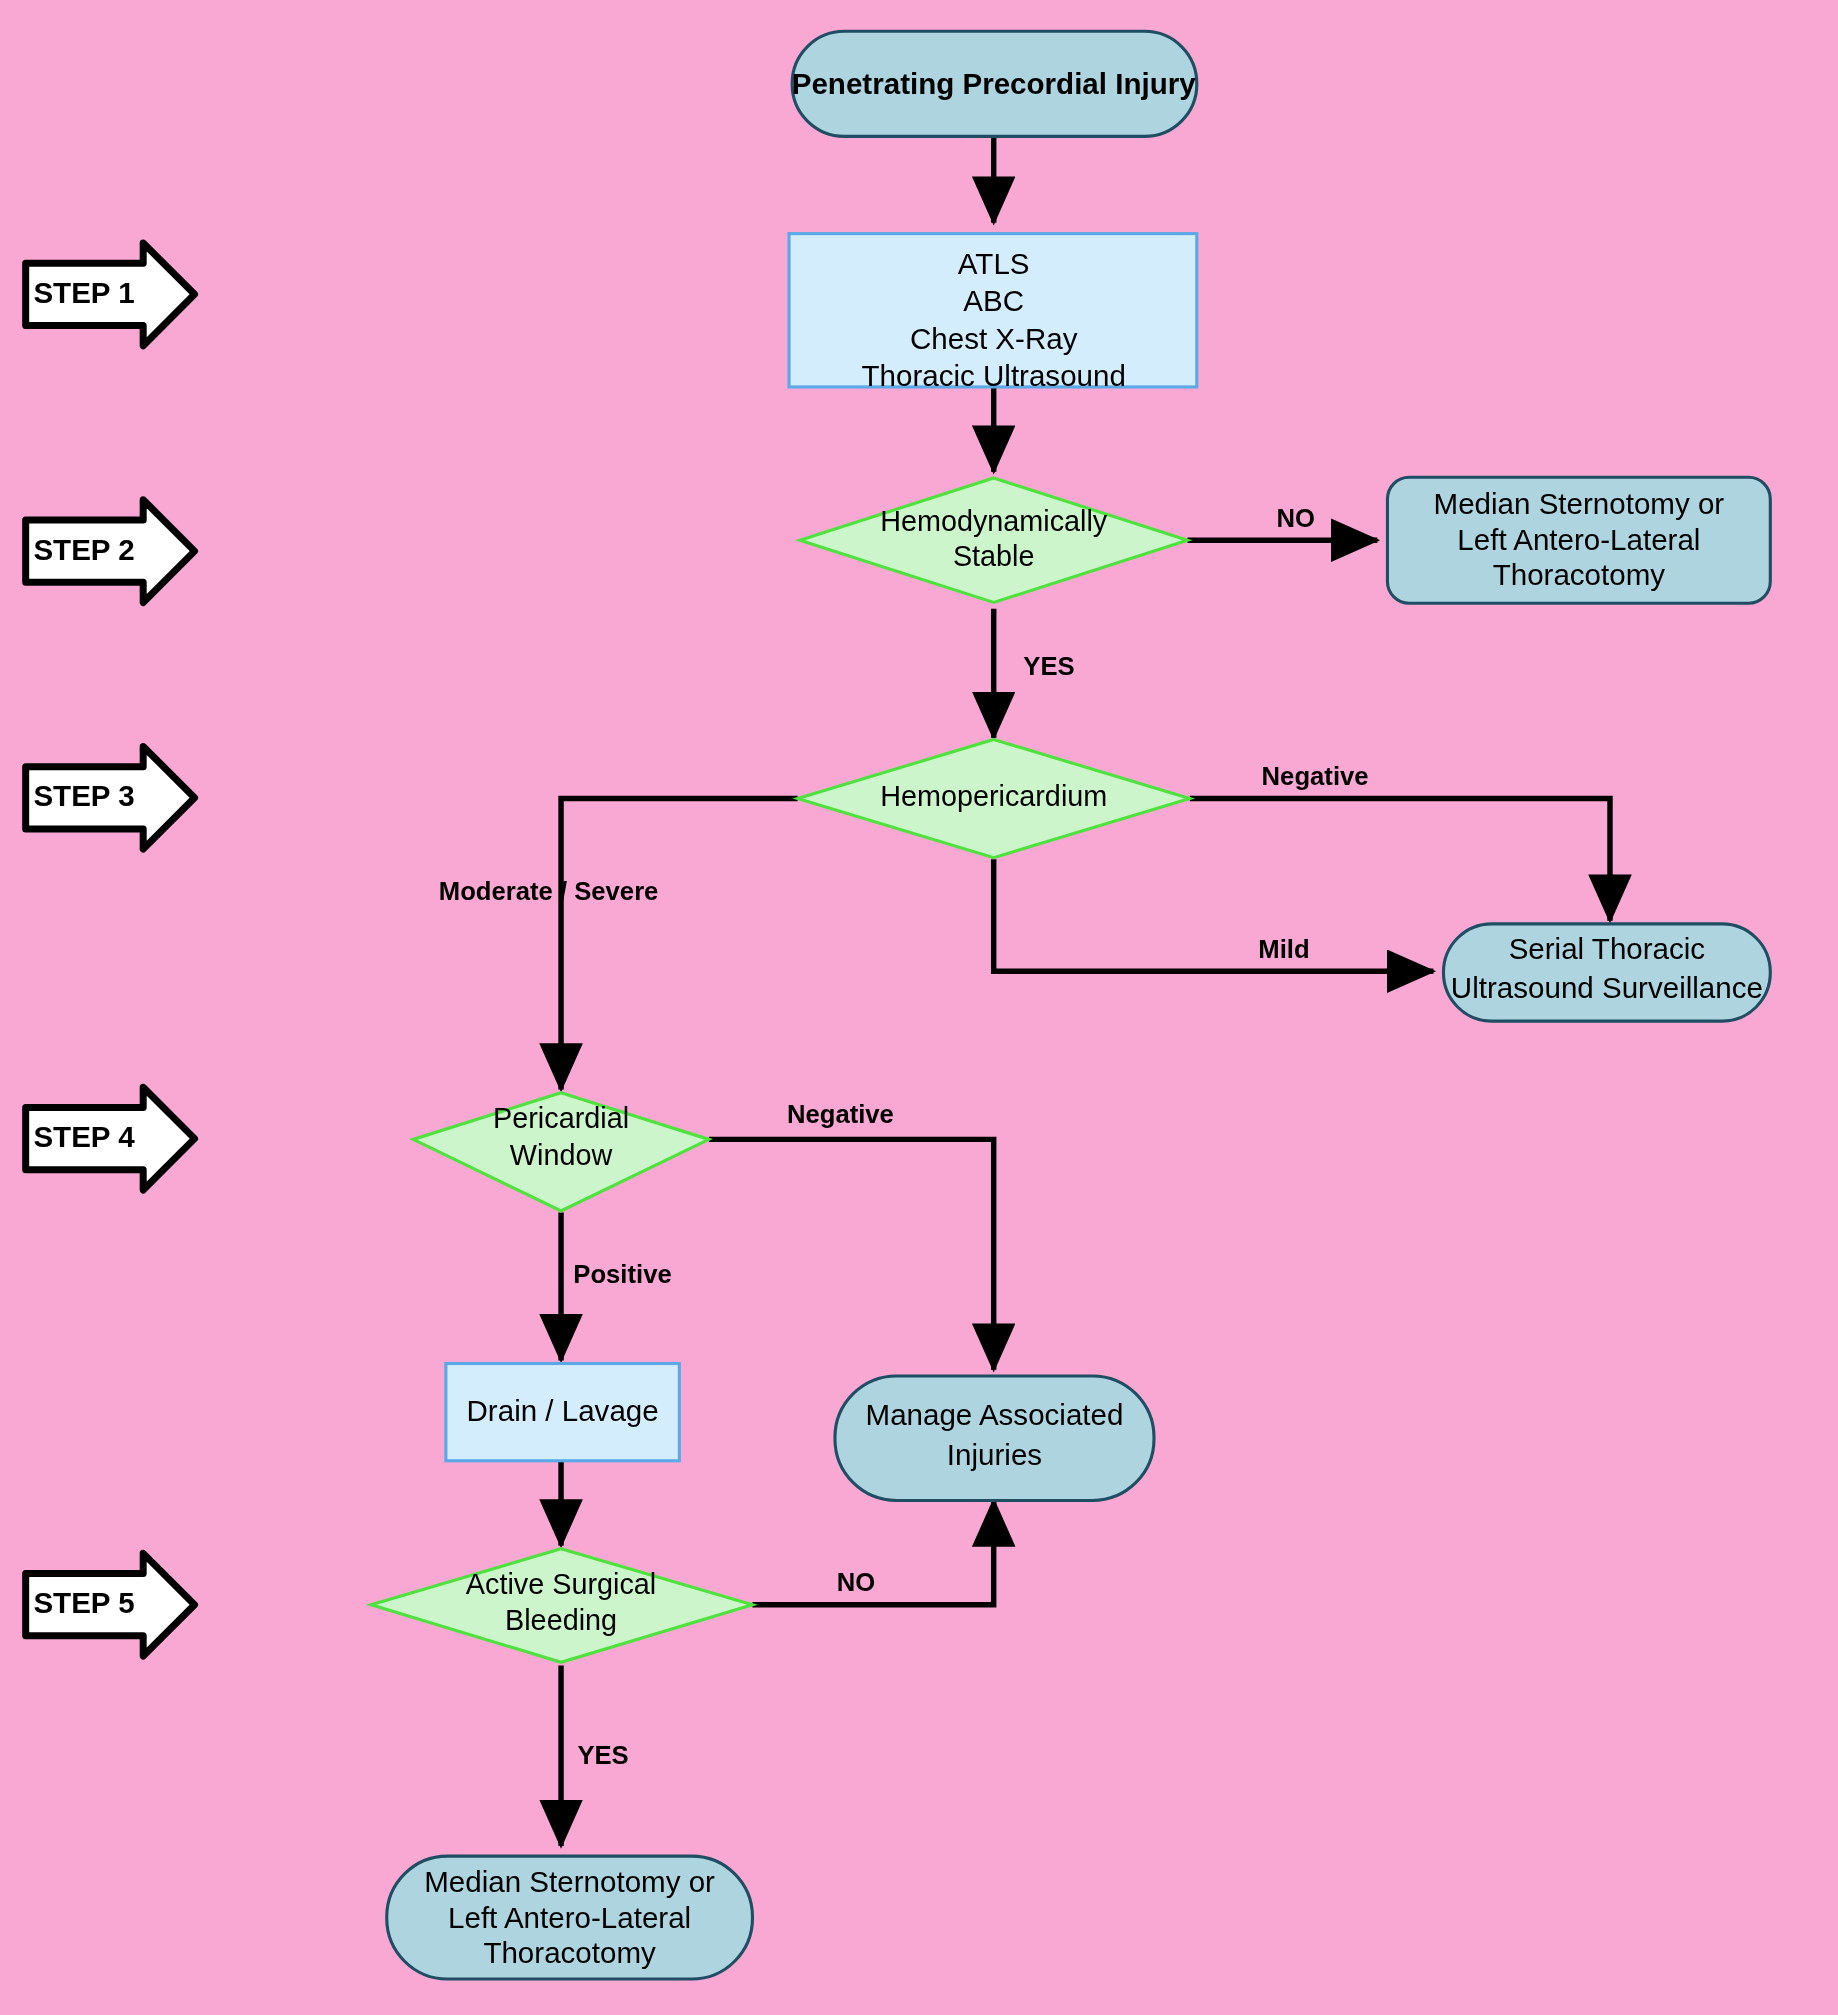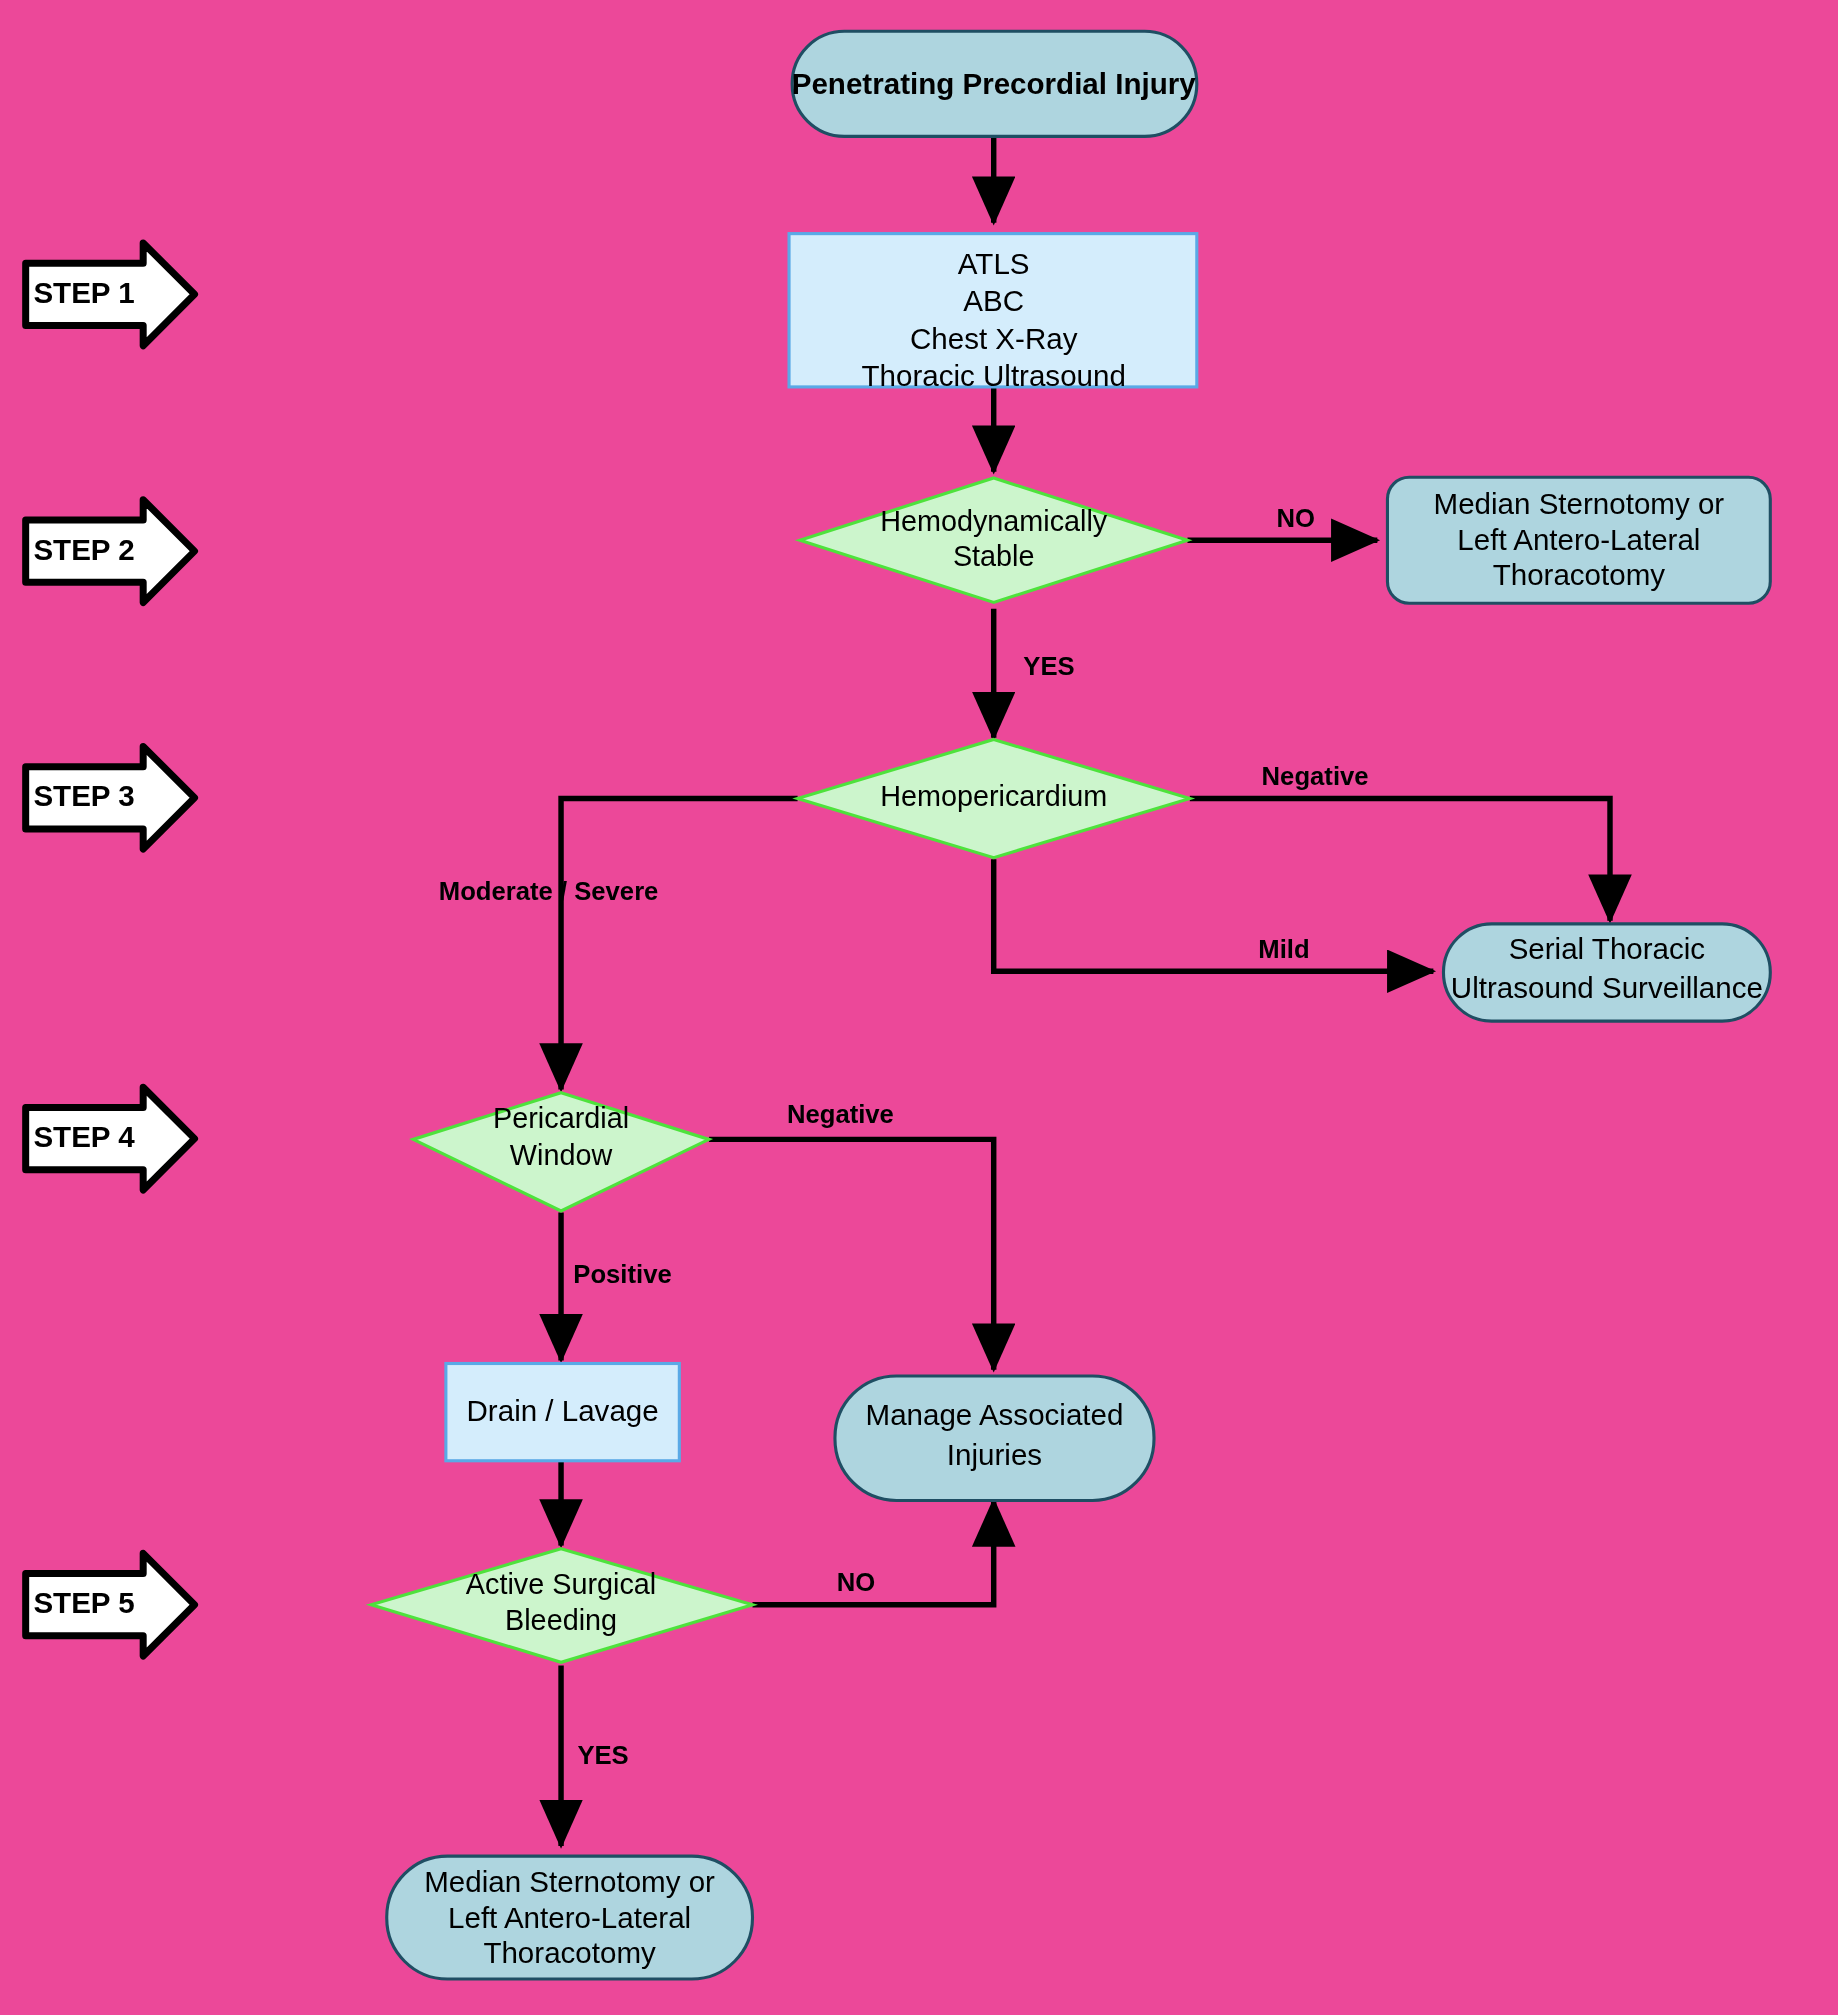--- a/index.html
+++ b/index.html
@@ -7,21 +7,21 @@
     padding: 0;
     background: #ffffff;
   }
   body {
     font-family: "Liberation Sans", sans-serif;
   }
   #canvas {
     position: relative;
     width: 1838px;
     height: 2015px;
-    background: #ec4899;
+    background: #f9a8d4;
     overflow: hidden;
   }
   svg.layer {
     position: absolute;
     top: 0;
     left: 0;
     width: 1838px;
     height: 2015px;
   }
   .node-text {

